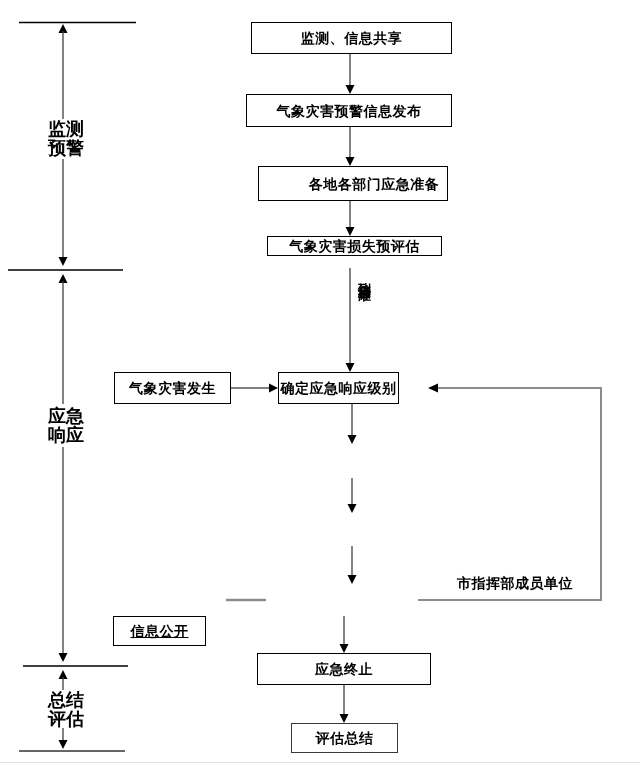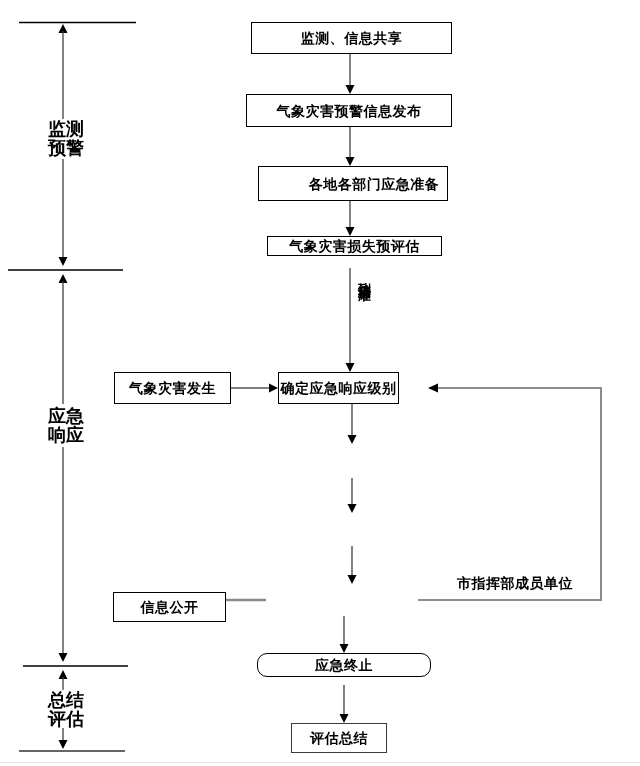--- a/index.html
+++ b/index.html
@@ -158,26 +158,26 @@
   <div class="node" style="left:258px; top:166px; width:190px; height:35px;padding-left:42px;">各地各部门应急准备</div>
 
   <div class="node" style="left:267px; top:236px; width:175px; height:20px;">气象灾害损失预评估</div>
 
   <div class="node rounded" style="left:114px; top:372px; width:117px; height:32px;text-align:center;">气象灾害发生</div>
 
   <div class="node" style="left:278px; top:372px; width:121px; height:32px;">确定应急响应级别</div>
 
 
 
-  <div class="node" style="left:113px; top:592px; width:113px; height:30px;">信息公开</div>
+  <div class="node" style="left:113px; top:616px; width:93px; height:30px;text-decoration:underline;">信息公开</div>
 
 
-  <div class="node" style="left:257px; top:653px; width:174px; height:24px;border-radius:10px;">应急终止</div>
+  <div class="node" style="left:257px; top:653px; width:174px; height:32px;">应急终止</div>
 
-  <div class="node rounded gray-border" style="left:291px; top:723px; width:96px; height:30px;">评估总结</div>
+  <div class="node rounded gray-border" style="left:291px; top:723px; width:107px; height:30px;">评估总结</div>
 
   <div class="vertical-label">达到启动标准</div>
 
   <div class="edge-label">市指挥部成员单位</div>
 
   <div class="page-edge"></div>
 
 </div>
 
 </body></html>

